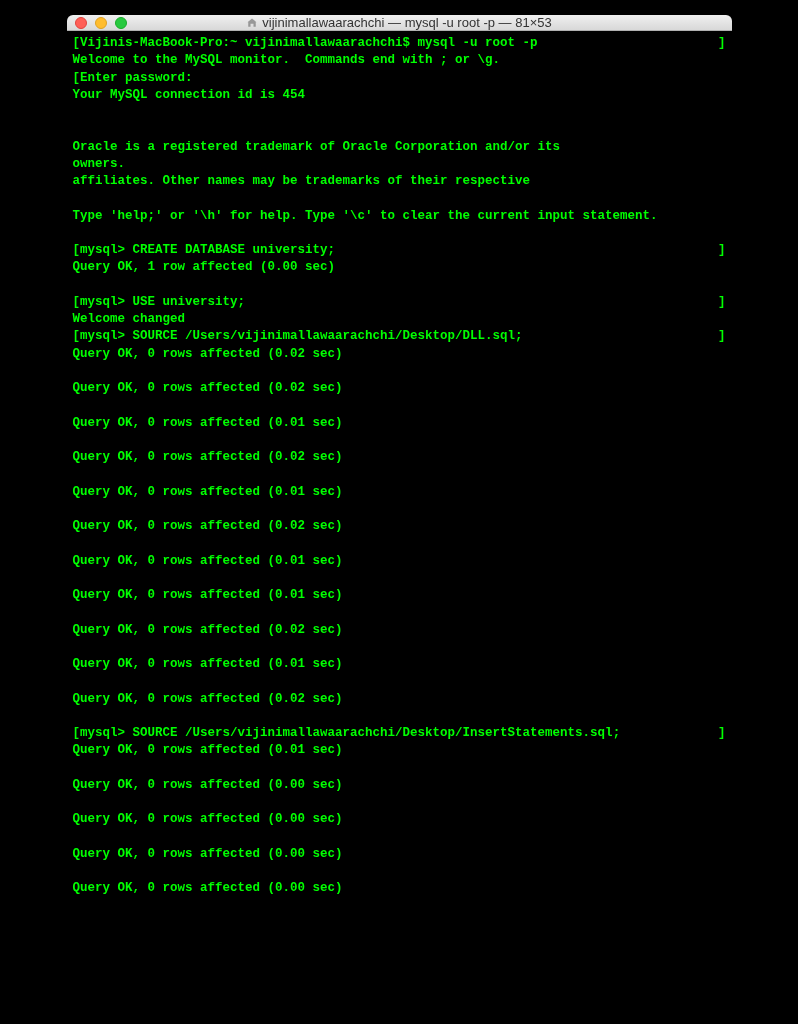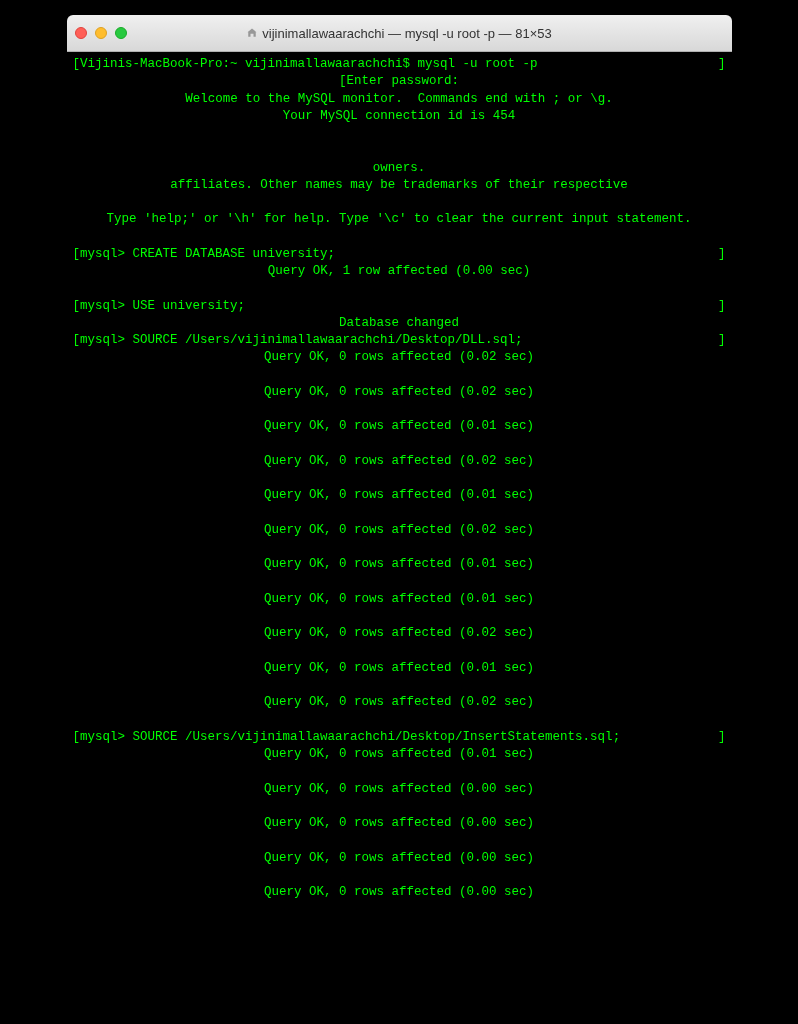--- a/index.html
+++ b/index.html
@@ -18,21 +18,21 @@
     }
     .terminal-window {
       width: 665px;
       background: #000;
       border-radius: 6px;
       overflow: hidden;
       box-shadow: 0 10px 40px rgba(0,0,0,0.6);
     }
     .titlebar {
       background: linear-gradient(to bottom, #f0f0f0, #d8d8d8);
-      height: 37px;
+      height: 16px;
       display: flex;
       align-items: center;
       padding: 0 8px;
       position: relative;
       border-bottom: 1px solid #b0b0b0;
     }
     .traffic-lights {
       display: flex;
       gap: 8px;
       align-items: center;
@@ -69,22 +69,21 @@
       background: #000;
       padding: 4px 6px;
       font-family: Menlo, Monaco, "Courier New", monospace;
       font-size: 12.5px;
       line-height: 1.38;
       color: #00ff00;
       min-height: 930px;
     }
     .line {
       white-space: pre;
-      font-weight: 400;
-      text-align: center;
+      font-weight: 700;
     }
     .blank {
       height: 1.38em;
     }
     .bracket {
       display: flex;
       justify-content: space-between;
     }
   </style>
 </head>
@@ -101,35 +100,36 @@
       <span class="home-icon">
         <svg viewBox="0 0 16 16" fill="#666">
             <path d="M8 2 L2 7 L3 7 L3 13 L6 13 L6 9 L10 9 L10 13 L13 13 L13 7 L14 7 Z"></path>
           </svg>
       </span>
       <span>vijinimallawaarachchi — mysql -u root -p — 81×53</span>
     </div>
   </div>
   <div class="terminal-body">
     <div class="line bracket"><span><span>[</span><span>Vijinis-MacBook-Pro:~ vijinimallawaarachchi$</span> <span>mysql -u root -p</span></span><span>]</span></div>
+    <div class="line">Welcome to the MySQL monitor.  Commands end with ; or \g.</div>
     <div class="line"><span>[</span><span>Enter password:</span></div>
-    <div class="line">Welcome to the MySQL monitor.  Commands end with ; or \g.</div>
     <div class="line">Your MySQL connection id is 454</div>
     <div class="blank"></div>
     <div class="blank"></div>
+    <div class="line">Oracle is a registered trademark of Oracle Corporation and/or its</div>
     <div class="line">owners.</div>
     <div class="line">affiliates. Other names may be trademarks of their respective</div>
     <div class="blank"></div>
     <div class="line">Type 'help;' or '\h' for help. Type '\c' to clear the current input statement.</div>
     <div class="blank"></div>
     <div class="line bracket"><span><span>[</span><span>mysql&gt;</span> <span>CREATE DATABASE university;</span></span><span>]</span></div>
     <div class="line">Query OK, 1 row affected (0.00 sec)</div>
     <div class="blank"></div>
     <div class="line bracket"><span><span>[</span><span>mysql&gt;</span> <span>USE university;</span></span><span>]</span></div>
-    <div class="line">Database changed</div>
+    <div class="line">Welcome changed</div>
     <div class="line bracket"><span><span>[</span><span>mysql&gt;</span> <span>SOURCE /Users/vijinimallawaarachchi/Desktop/DLL.sql;</span></span><span>]</span></div>
     <div id="source1-results">
         <div class="line">Query OK, 0 rows affected (0.02 sec)</div>
         <div class="blank"></div>
         <div class="line">Query OK, 0 rows affected (0.02 sec)</div>
         <div class="blank"></div>
         <div class="line">Query OK, 0 rows affected (0.01 sec)</div>
         <div class="blank"></div>
         <div class="line">Query OK, 0 rows affected (0.02 sec)</div>
         <div class="blank"></div>

